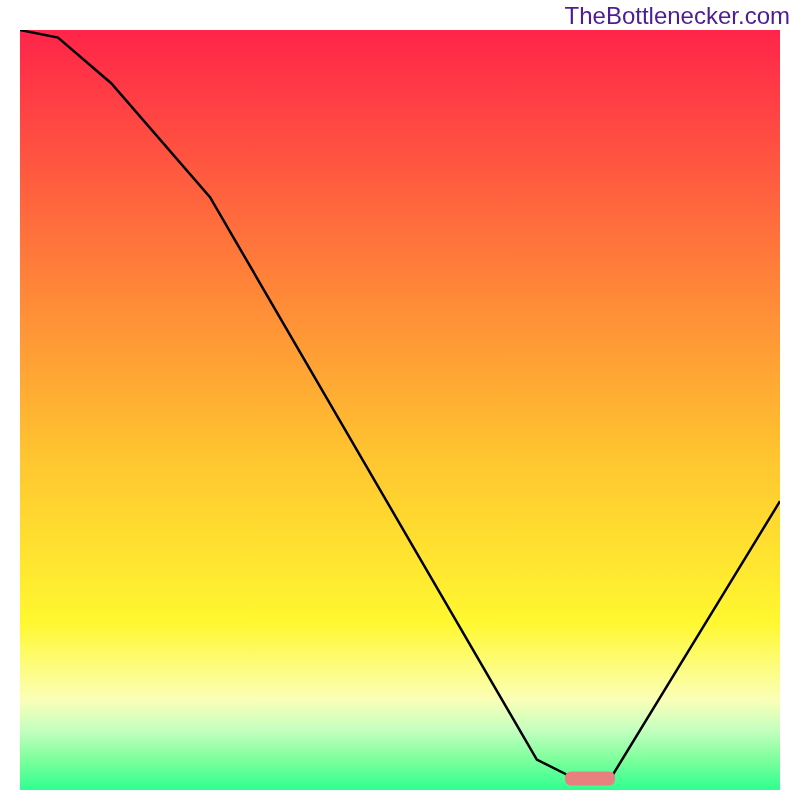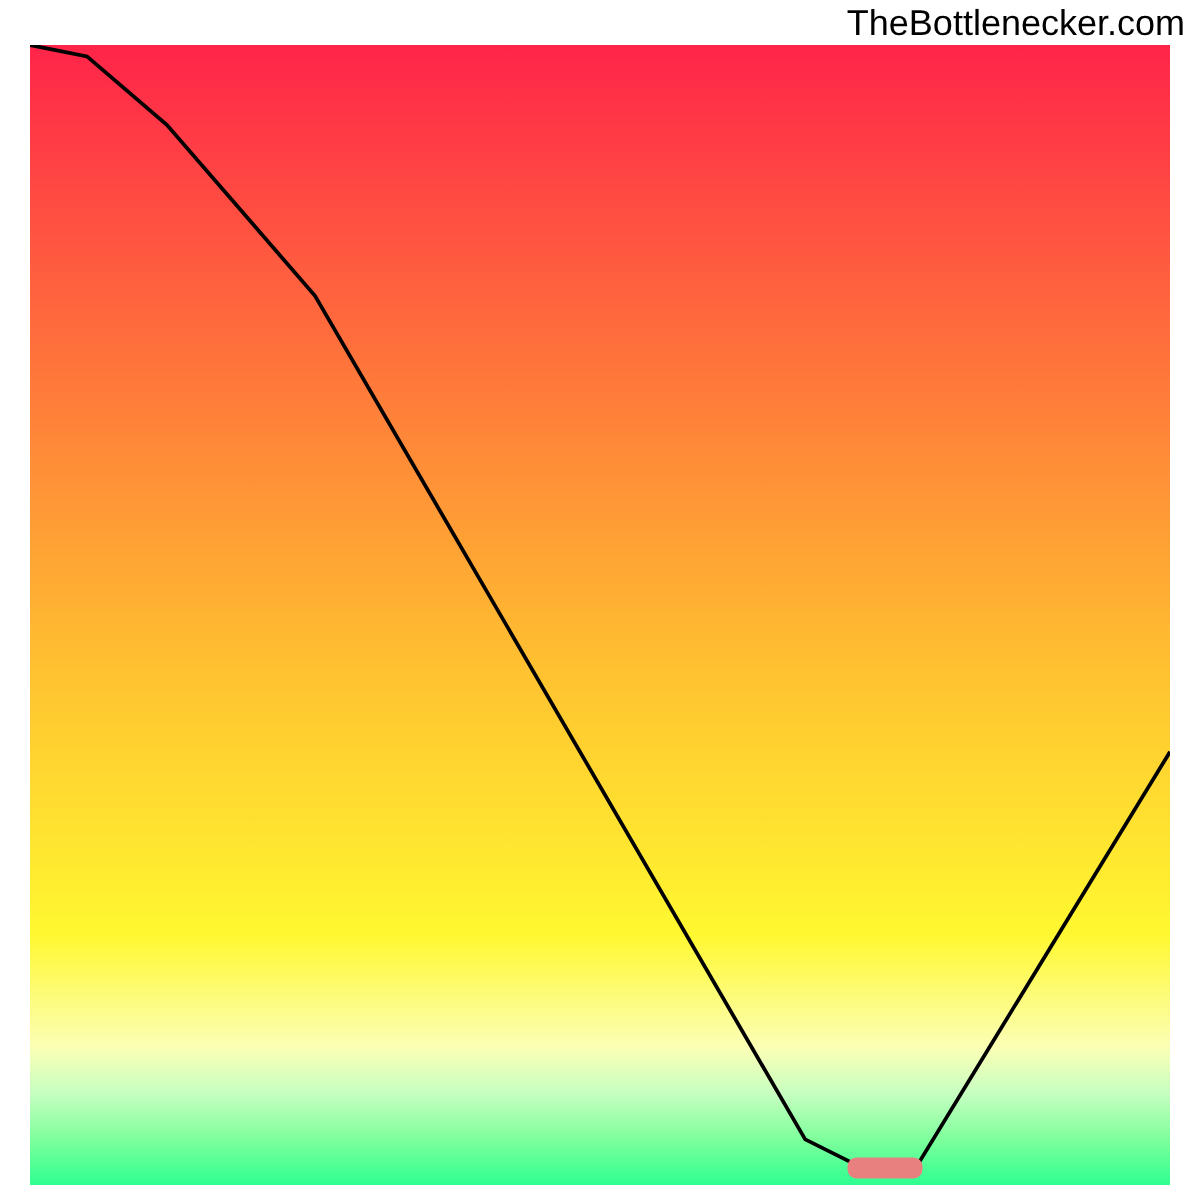--- a/index.html
+++ b/index.html
@@ -11,21 +11,21 @@
       width: 800px;
       height: 800px;
       background: white;
       position: relative;
       font-family: Arial, sans-serif;
     }
     .watermark {
       position: absolute;
       top: 2px;
       right: 10px;
-      color: #000000;
+      color: #4c1d95;
       font-size: 24px;
       font-weight: normal;
       z-index: 10;
     }
     .chart-container {
       position: absolute;
       top: 30px;
       left: 20px;
       width: 760px;
       height: 760px;

